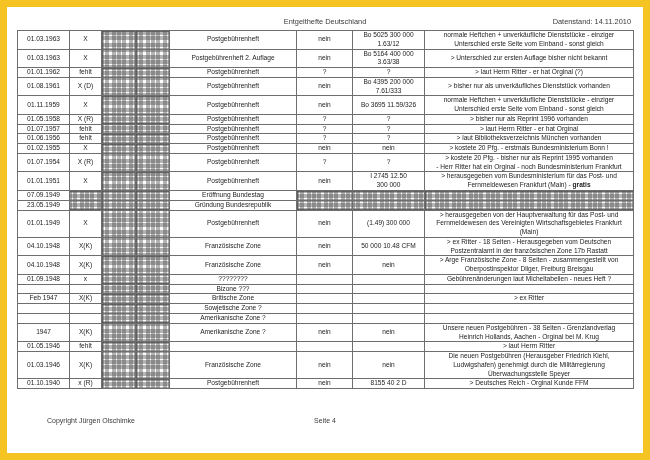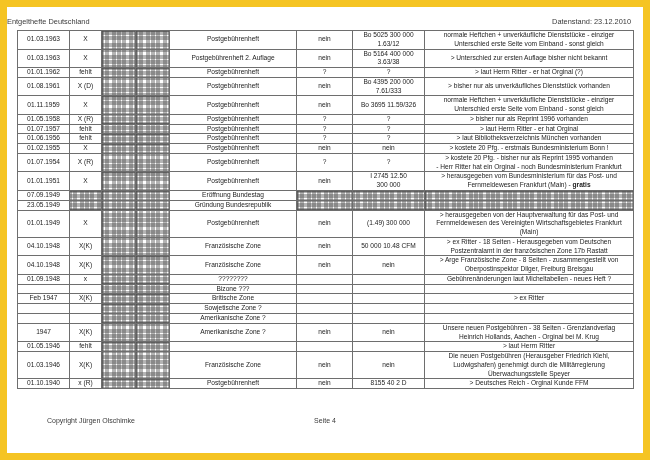--- a/index.html
+++ b/index.html
@@ -28,21 +28,21 @@
     left: 0;
     width: 100%;
     height: 14px;
     font-size: 7.4px;
     color: #3a3a3a;
   }
   .hdr-title {
     position: absolute;
     left: 0;
     width: 100%;
-    text-align: left;
+    text-align: center;
   }
   .hdr-date {
     position: absolute;
     right: 12px;
     top: 0;
   }
   table.grid {
     position: absolute;
     top: 23px;
     left: 10px;
@@ -96,21 +96,21 @@
   .foot-copy { position: absolute; left: 40px; top: 0; }
   .foot-page { position: absolute; left: 0; width: 100%; text-align: center; }
 </style>
 </head>
 <body>
 
 <div class="page">
 
   <div class="hdr">
     <div class="hdr-title">Entgelthefte Deutschland</div>
-    <div class="hdr-date">Datenstand: 23.12.2010</div>
+    <div class="hdr-date">Datenstand: 14.11.2010</div>
   </div>
 
   <table class="grid">
     <colgroup>
       <col class="c-date">
         <col class="c-mark">
         <col class="c-h1">
         <col class="c-h2">
       <col class="c-desc">
         <col class="c-nein">

